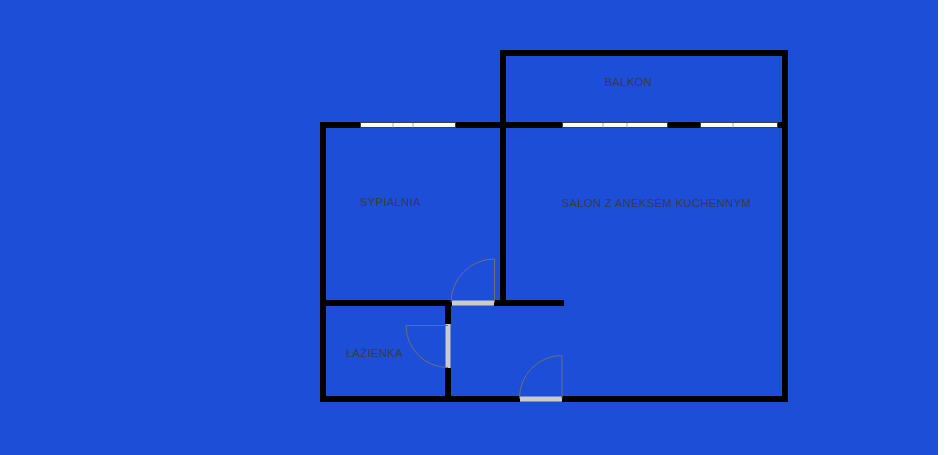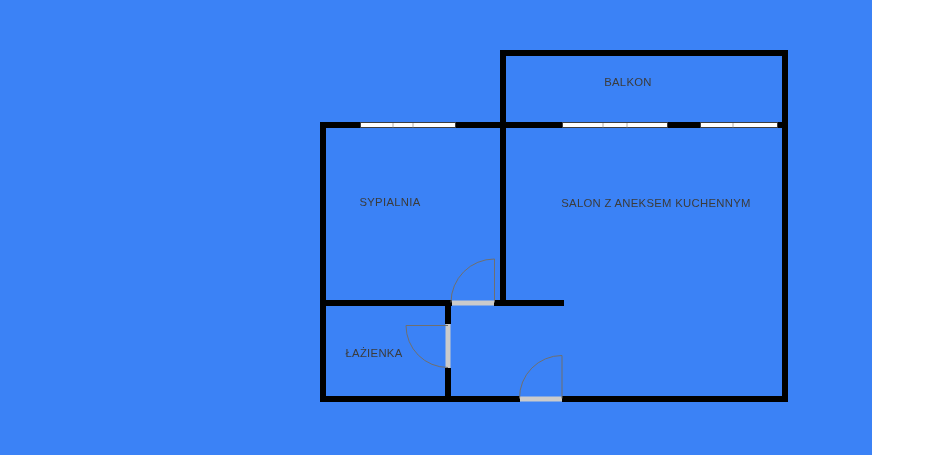--- a/index.html
+++ b/index.html
@@ -3,23 +3,23 @@
 <meta charset="utf-8">
 <style>
   html, body {
     margin: 0;
     padding: 0;
     background: #ffffff;
     font-family: "Liberation Sans", sans-serif;
   }
   .stage {
     position: relative;
-    width: 872px;
+    width: 938px;
     height: 455px;
-    background: #3b82f6;
+    background: #1d4ed8;
     overflow: hidden;
   }
   svg { display: block; }
   .wall { fill: #000000; }
   .window-glass { fill: #ffffff; stroke: #3d3d3d; stroke-width: 1; }
   .window-divider { stroke: #9a9a9a; stroke-width: 0.8; }
   .threshold { fill: #cbcbcb; }
   .door-line { stroke: #6f6f6f; stroke-width: 1; fill: none; }
   .room-label {
     fill: #3b3b3b;

